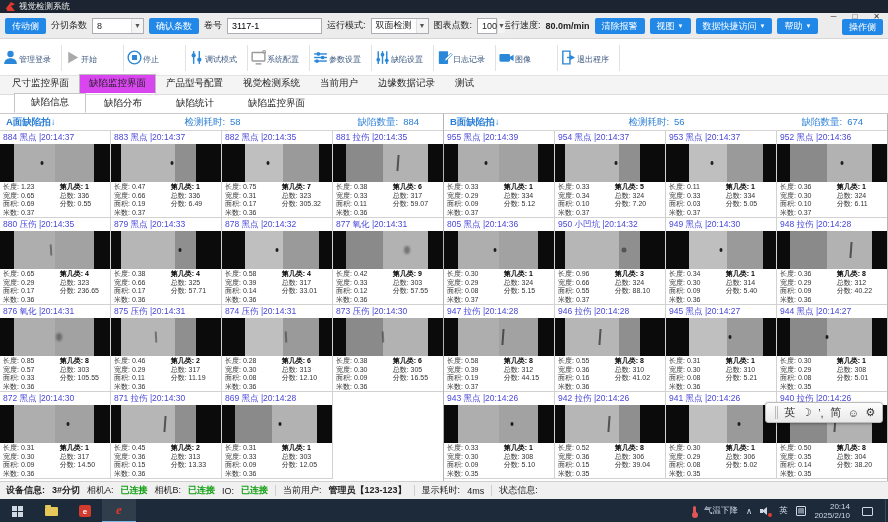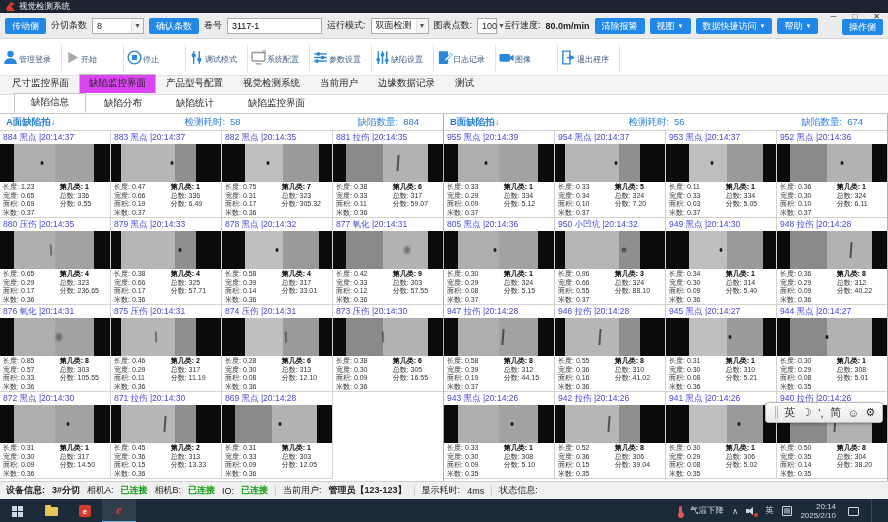--- a/index.html
+++ b/index.html
@@ -73,21 +73,21 @@
   .taskbar { height:24px; background:#1c2a3a; display:flex; align-items:center; color:#cfd8e3; }
   .tb-left { display:flex; align-items:center; height:100%; }
   .tb-ic { width:34px; height:100%; display:flex; align-items:center; justify-content:center; cursor:pointer; }
   .tb-ic.active { background:rgba(255,255,255,.09); border-bottom:2px solid #76b9e8; }
   .start-ic { display:grid; grid-template-columns:5px 5px; grid-template-rows:5px 5px; gap:1px; }
   .start-ic i { background:#cfd8e3; }
   .folder-ic { width:13px; height:9px; background:#e8c75a; border-radius:1px; position:relative; }
   .folder-ic::before { content:""; position:absolute; top:-2px; left:0; width:6px; height:2px; background:#e8c75a; border-radius:1px 1px 0 0; }
   .redapp { width:12px; height:12px; background:#d23b2e; border-radius:2px; color:#fff; font-size:8px; display:flex; align-items:center; justify-content:center; font-weight:bold; }
   .redapp.flat { background:transparent; color:#e0392c; font-size:13px; font-family:"Liberation Serif",serif; font-style:italic; }
-  .tb-right { margin-left:auto; display:flex; align-items:center; gap:8px; height:100%; font-size:8.5px; padding-right:16px; }
+  .tb-right { margin-left:auto; display:flex; align-items:center; gap:8px; height:100%; font-size:8.5px; padding-right:2px; }
   .thermo { width:3px; height:10px; background:#e05555; border-radius:2px; position:relative; }
   .thermo::after { content:""; position:absolute; bottom:-2px; left:-1.5px; width:6px; height:6px; background:#e05555; border-radius:50%; }
   .spk { position:relative; width:11px; height:10px; }
   .spk::before { content:""; position:absolute; left:0; top:3px; width:3px; height:4px; background:#cfd8e3; }
   .spk::after { content:""; position:absolute; left:2px; top:1px; border-top:4px solid transparent; border-bottom:4px solid transparent; border-right:5px solid #cfd8e3; }
   .spk .dot { position:absolute; right:-1px; bottom:-1px; width:4px; height:4px; border-radius:50%; background:#e23b2e; }
   .ime-box { border:1px solid #cfd8e3; font-size:7px; padding:0 1px; border-radius:1px; }
   .clock { text-align:right; font-size:8px; line-height:9px; }
   .tb-edge { width:1px; height:100%; background:#3a4a5c; }
   .bubble { width:11px; height:9px; border:1px solid #cfd8e3; border-radius:1px; margin:0 4px; }

